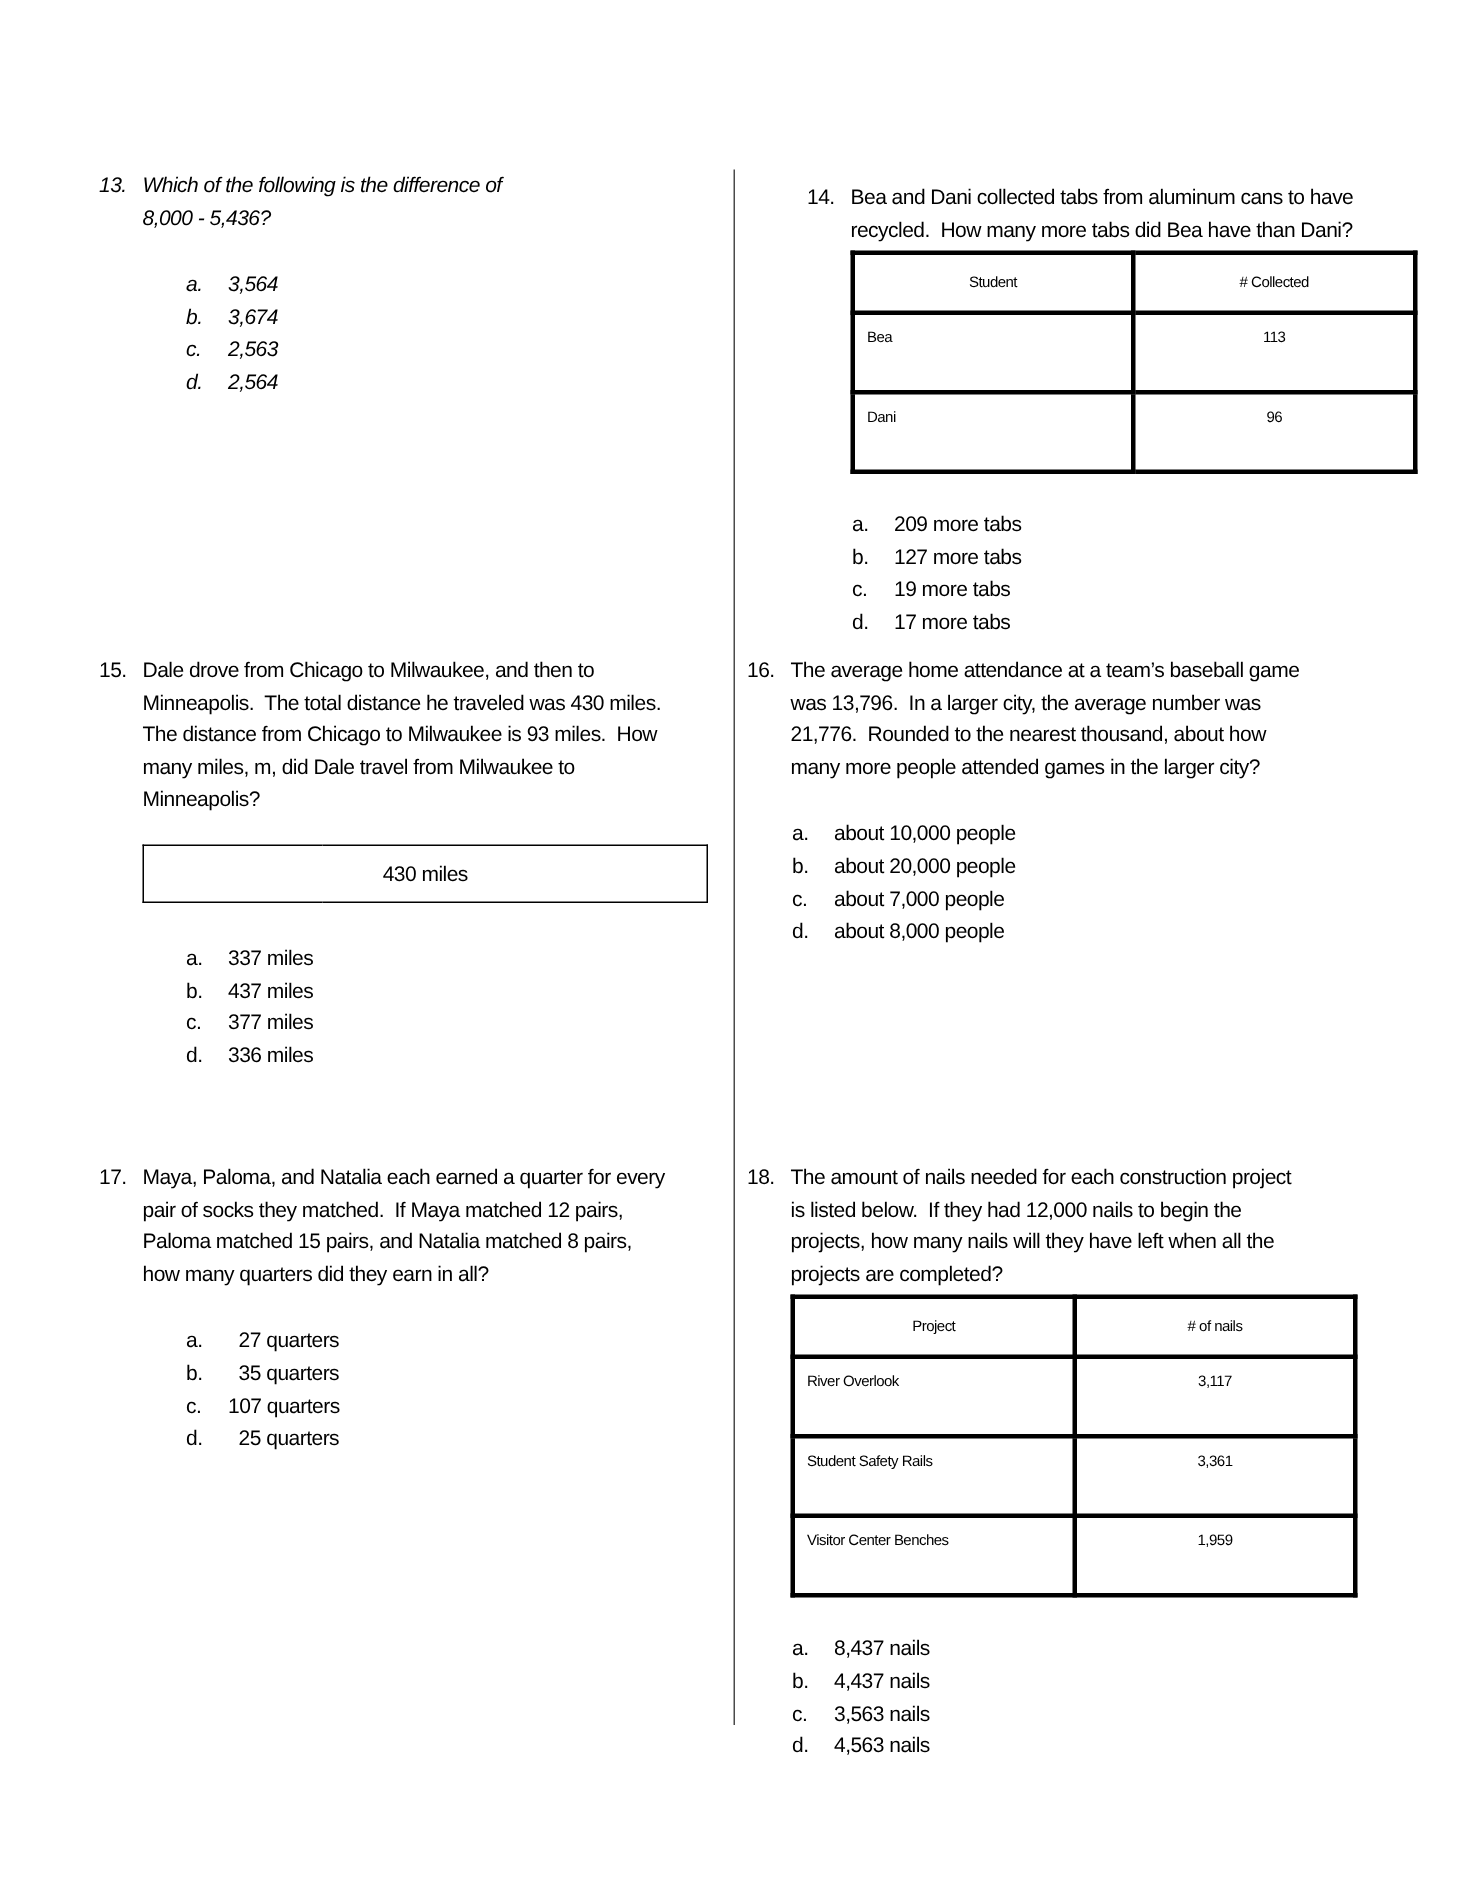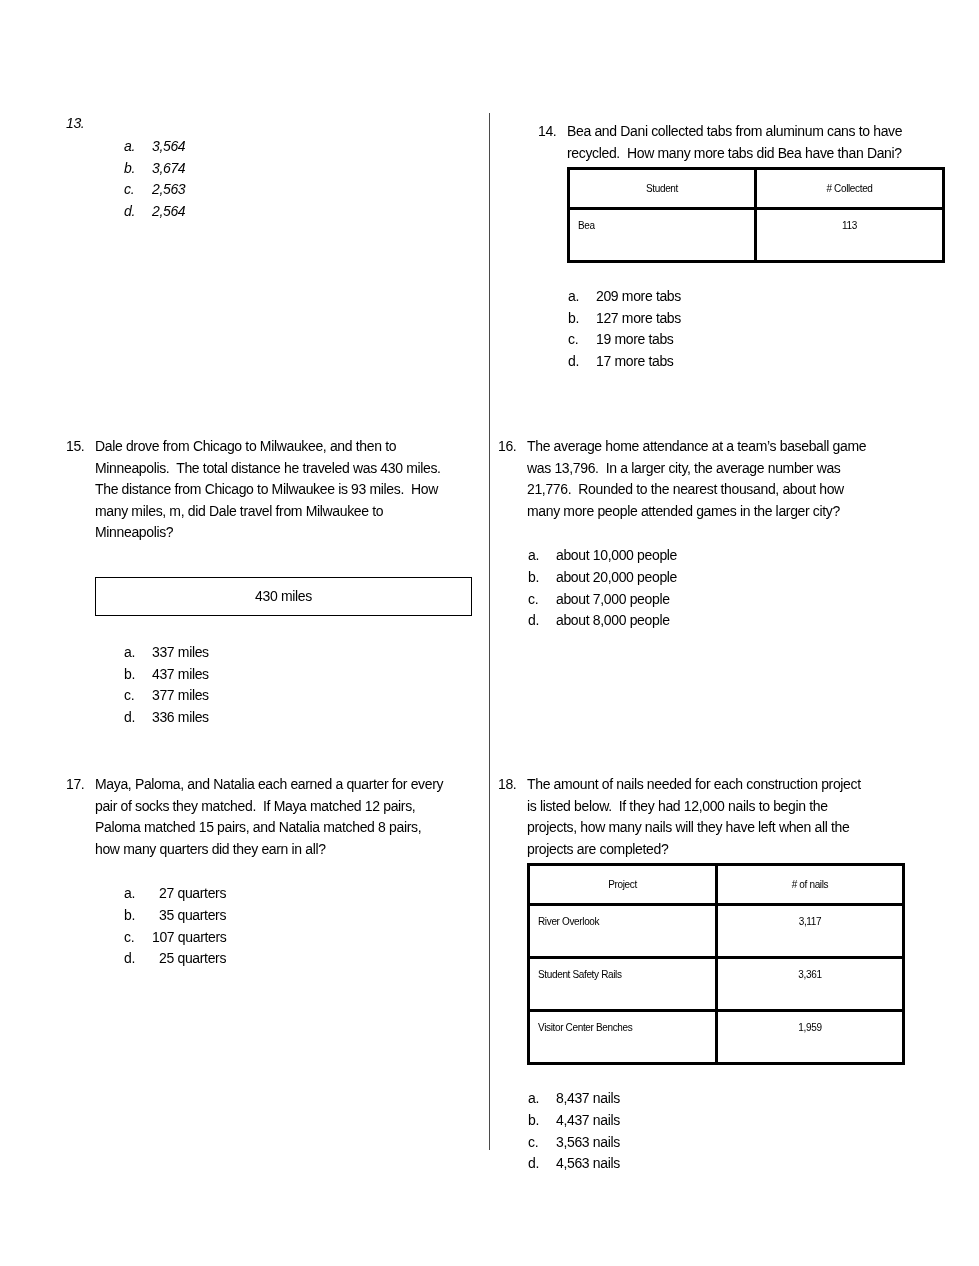--- a/index.html
+++ b/index.html
@@ -18,41 +18,43 @@
   .options.flush{margin-left:1px;}
   .option{display:flex;}
   .opt-letter{flex:0 0 28px;}
   .opt-text{white-space:pre;}
   table{border-collapse:collapse;table-layout:fixed;}
   .data-table{margin-top:3px;width:378px;}
   .data-table th,.data-table td{border:3px solid #000000;font-weight:400;letter-spacing:-0.35px;font-size:10px;}
   .data-table th{height:33px;text-align:center;vertical-align:middle;padding:2px 6px;}
   .data-table td{height:40px;vertical-align:top;padding:5px 8px;}
   .data-table td.num{text-align:center;padding:5px 2px;}
-  .tape{margin-top:33px;width:377px;}
+  .tape{margin-top:19px;width:377px;}
   .tape td{border:1px solid #000;text-align:center;vertical-align:middle;}
   .tape .total{height:35px;}
   .tape .part{height:40px;}
   #q13{left:66px;top:113px;width:416px;font-style:italic;}
   #q14{left:498px;top:121px;width:446px;margin-left:40px;}
   #q15{left:66px;top:436px;width:416px;}
   #q16{left:498px;top:436px;width:446px;}
   #q17{left:66px;top:774px;width:416px;}
   #q18{left:498px;top:774px;width:446px;}
   #q15 .options{margin-top:26px;}
 </style>
 </head>
 <body>
 
 <div class="page">
   <div class="divider"></div>
 
   <section class="question" id="q13">
     <div class="q-num">13.</div>
     <div class="q-body">
+      <div class="q-text">Which of the following is the difference of
+8,000 - 5,436?</div>
       <div class="options indent">
         <div class="option">
           <span class="opt-letter">a.</span>
           <span class="opt-text">3,564</span>
         </div>
         <div class="option">
           <span class="opt-letter">b.</span>
           <span class="opt-text">3,674</span>
         </div>
         <div class="option">
@@ -78,20 +80,24 @@
             <col>
           </colgroup>
         <tbody>
             <tr>
           <th>Student</th>
           <th># Collected</th>
         </tr>
         <tr>
           <td>Bea</td>
           <td class="num">113</td>
+        </tr>
+        <tr>
+          <td>Dani</td>
+          <td class="num">96</td>
         </tr>
       </tbody>
         </table>
       <div class="options flush">
         <div class="option">
           <span class="opt-letter">a.</span>
           <span class="opt-text">209 more tabs</span>
         </div>
         <div class="option">
           <span class="opt-letter">b.</span>

